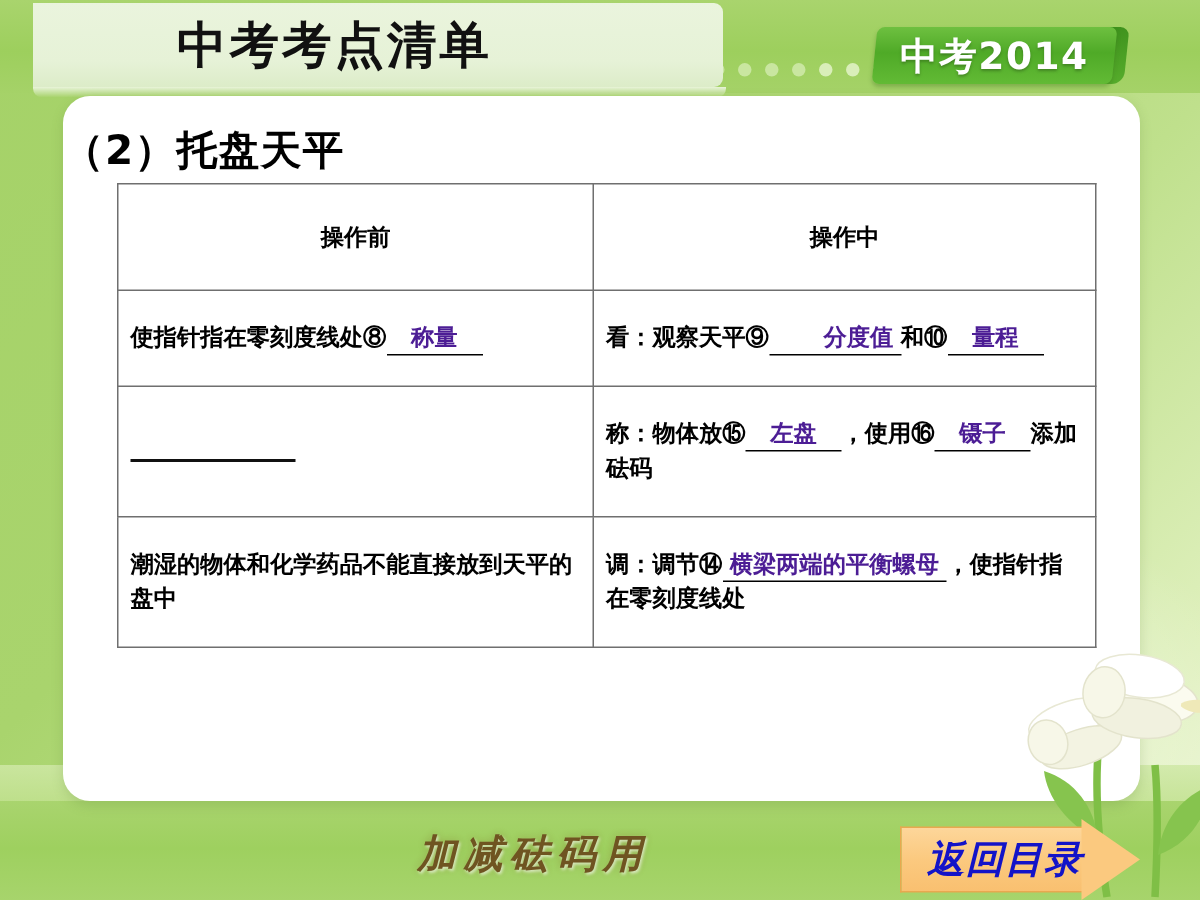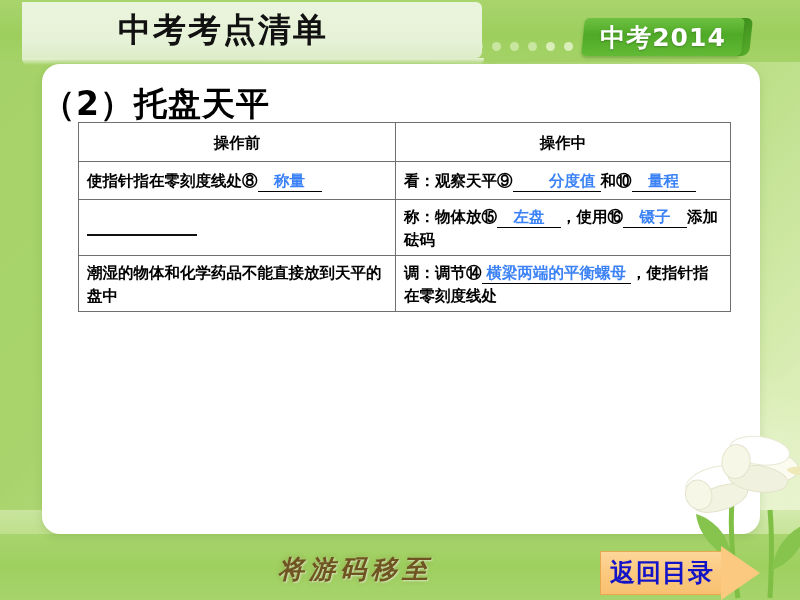--- a/index.html
+++ b/index.html
@@ -161,57 +161,57 @@
     background: #ffffff;
     border-radius: 18px;
     box-shadow: 0 3px 8px rgba(90,130,50,.22);
   }
 
   
   .section-heading {
     position: absolute;
     left: 42px;
     top: 82px;
-    font-size: 33px;
+    font-size: 27px;
     font-weight: bold;
     color: #000000;
     letter-spacing: 1px;
     white-space: nowrap;
   }
 
   
   table.kp-table {
     position: absolute;
     left: 78px;
     top: 122px;
     width: 652px;
     border-collapse: collapse;
     table-layout: fixed;
     background: #ffffff;
   }
   table.kp-table td, table.kp-table th {
     border: 1px solid #6f6f6f;
-    padding: 4px 8px;
+    padding: 20px 8px;
     vertical-align: middle;
     font-size: 15.5px;
     line-height: 23px;
     color: #000000;
     font-weight: bold;
     font-family: Liberation Sans, sans-serif;
     text-align: left;
   }
   table.kp-table th {
     text-align: center;
     height: 30px;
   }
   .col-a { width: 317px; }
   .col-b { width: 335px; }
 
   .ans {
-    color: #3b82f6;
+    color: #4c1d95;
     font-weight: bold;
     border-bottom: 1.6px solid #000000;
     padding: 0 5px 1px 5px;
     display: inline-block;
     line-height: 19px;
   }
   .ans.wide { min-width: 54px; text-align: center; }
   .ans.xwide { min-width: 78px; text-align: right; }
   .circ { font-weight: bold; }
   .blank-line {
@@ -273,27 +273,28 @@
     height: 0;
     border-top: 27px solid transparent;
     border-bottom: 27px solid transparent;
     border-left: 39px solid #fbc97f;
   }
   .return-btn .label {
     position: absolute;
     left: 10px;
     top: 6px;
     width: 112px;
-    text-align: left;
+    text-align: right;
     font-size: 25px;
     font-weight: bold;
     color: #1313c8;
     letter-spacing: 1px;
     line-height: 32px;
     white-space: nowrap;
+    font-style: italic;
   }
 </style>
 </head>
 <body>
 
 <div id="slide">
 
   <div class="bg-soft-glow"></div>
   <div class="bg-bottom-band-light"></div>
   <div class="bg-bottom-band"></div>
@@ -370,21 +371,21 @@
       <g transform="translate(108,8) rotate(8)">
         <ellipse cx="40" cy="42" rx="37" ry="17" fill="#fbfbef" stroke="#e3e3cc" stroke-width="1"></ellipse>
         <ellipse cx="36" cy="28" rx="30" ry="14" fill="#ffffff" stroke="#e8e8d4" stroke-width="1"></ellipse>
         <ellipse cx="38" cy="56" rx="30" ry="13" fill="#f1f1df" stroke="#e3e3cc" stroke-width="1"></ellipse>
         <ellipse cx="14" cy="42" rx="14" ry="17" fill="#f7f7e8" stroke="#e3e3cc" stroke-width="1"></ellipse>
         <path d="M66 42 C76 36 84 38 90 42 C82 48 72 48 66 44 Z" fill="#efe9b8"></path>
       </g>
     </g>
   </svg>
 
-  <div class="watermark">将游码移至</div>
+  <div class="watermark">加减砝码用</div>
 
   <div class="return-btn">
     <div class="body"></div>
     <div class="arrow"></div>
     <div class="label">返回目录</div>
   </div>
 
 </div>
 
 </body></html>

